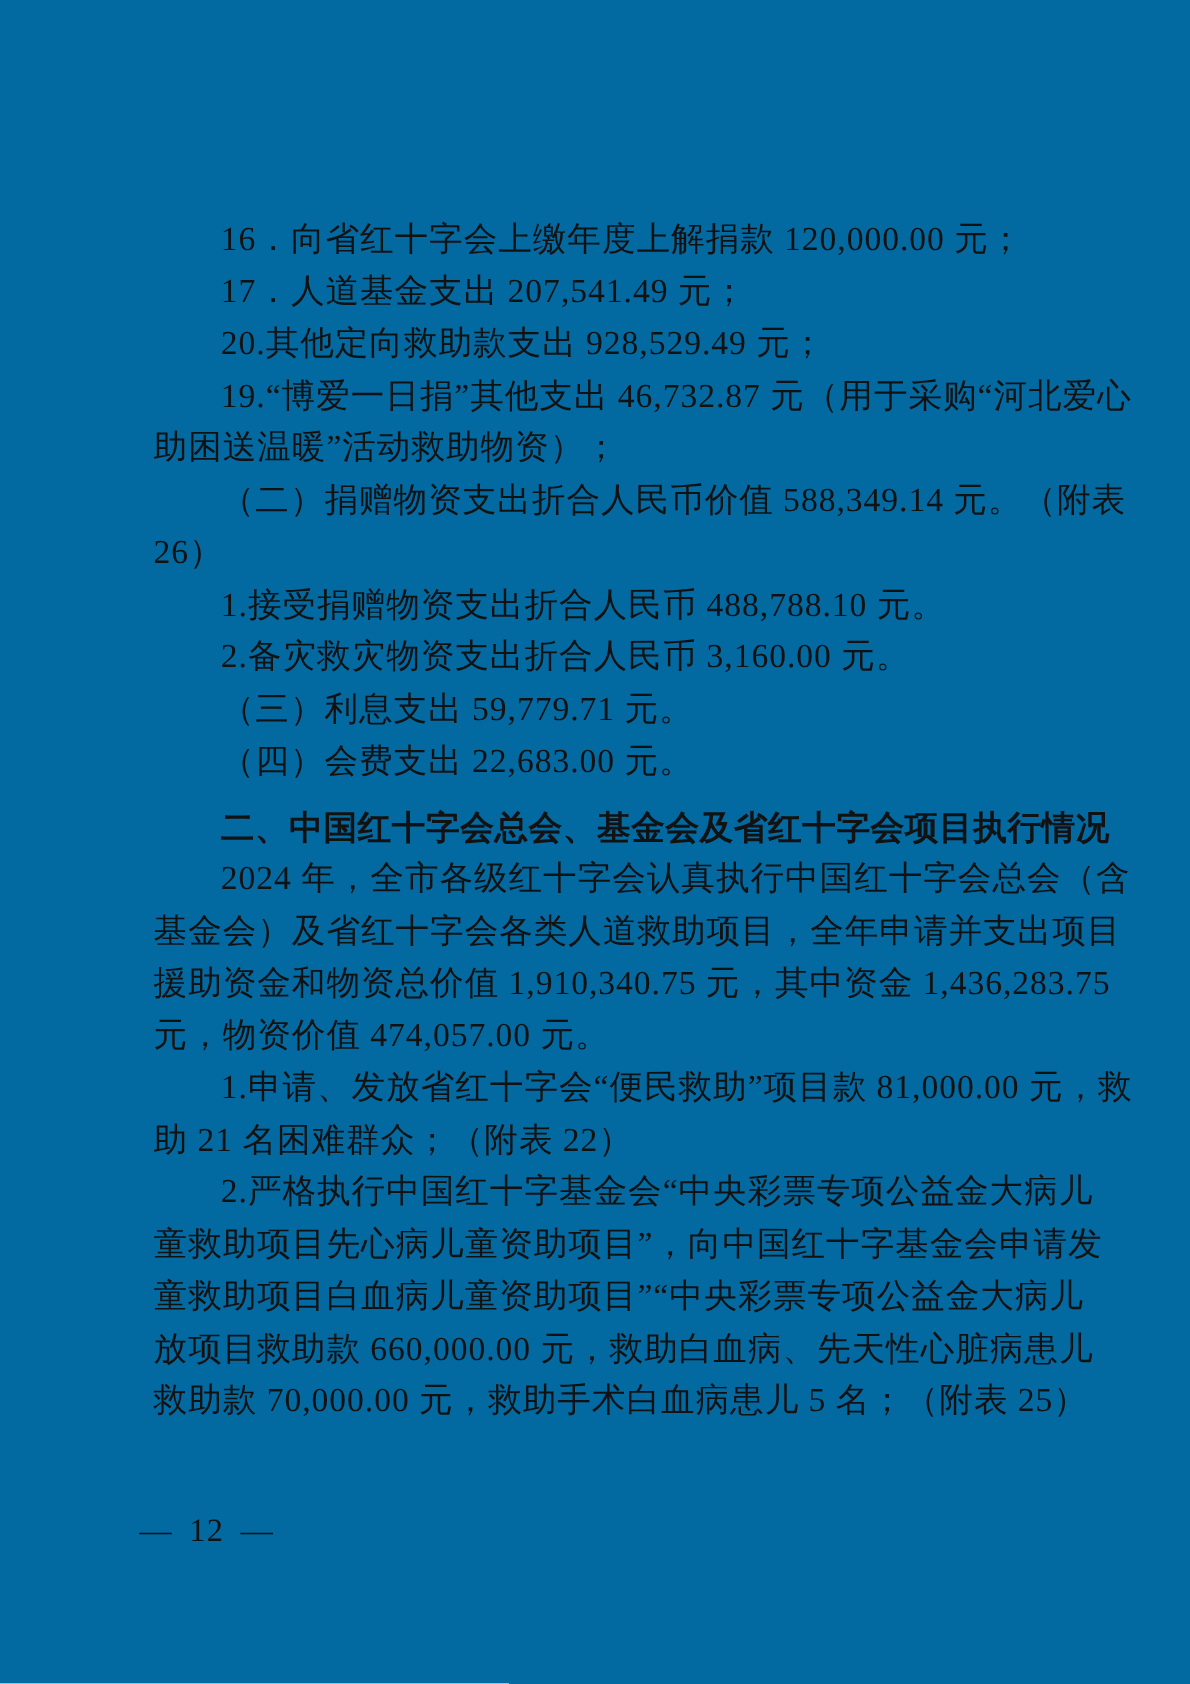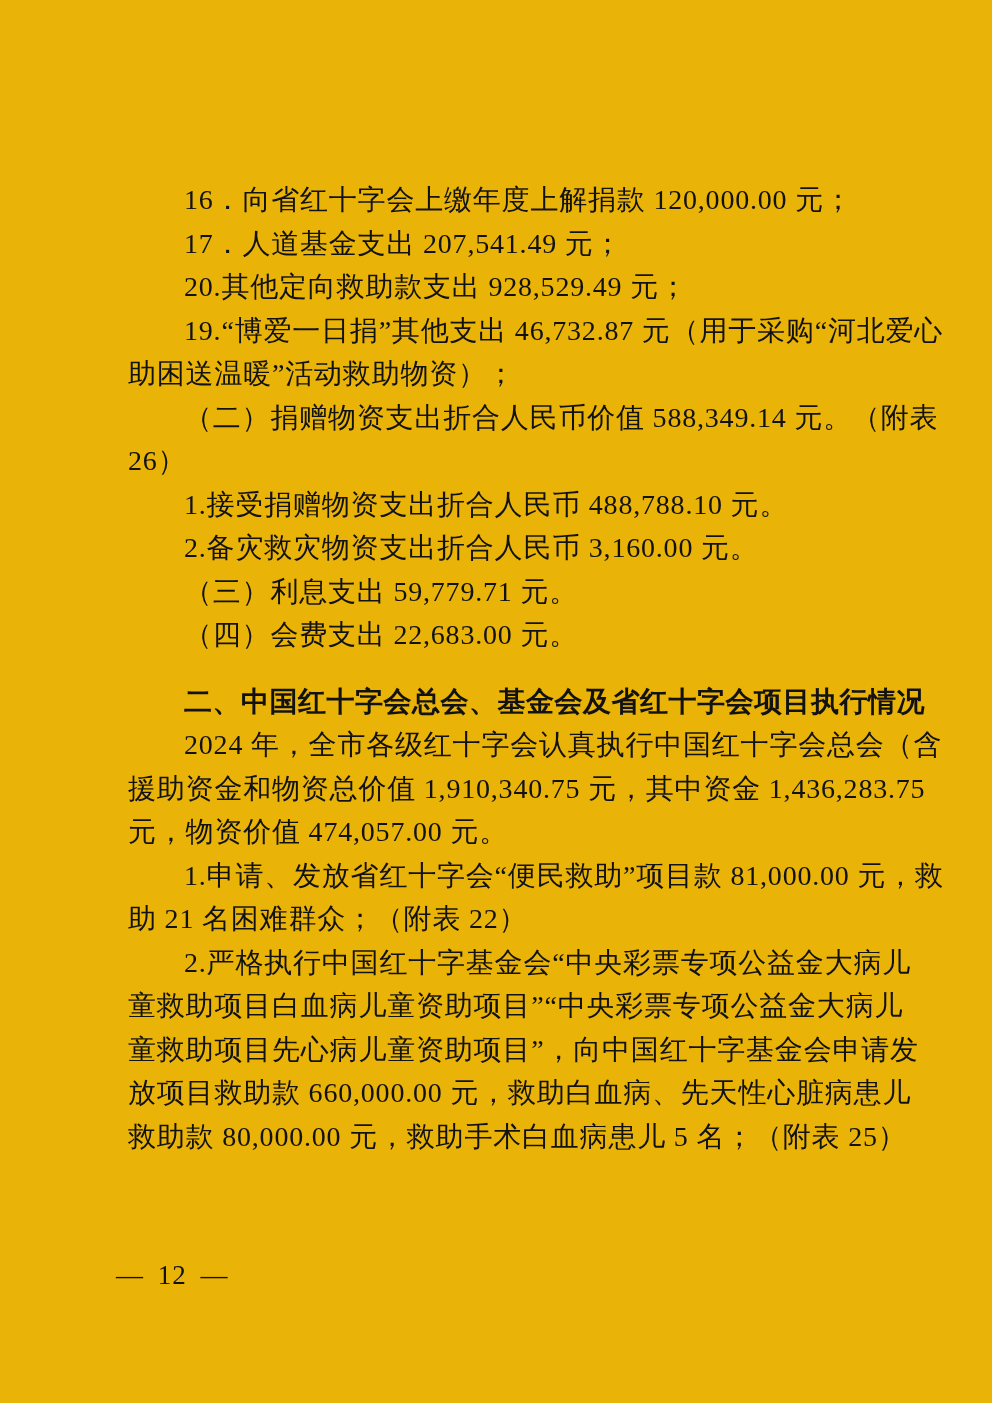--- a/index.html
+++ b/index.html
@@ -4,21 +4,21 @@
 <style>
   html, body {
     margin: 0;
     padding: 0;
     background: #ffffff;
   }
   .page {
     position: relative;
     width: 992px;
     height: 1403px;
-    background: #eab308;
+    background: #0369a1;
     overflow: hidden;
   }
   .content {
     position: absolute;
     left: 128px;
     top: 178px;
     width: 742px;
   }
   .line {
     height: 43.5px;
@@ -29,21 +29,21 @@
     white-space: nowrap;
     letter-spacing: 0.8px;
   }
   .line.indent {
     padding-left: 56px;
   }
   .line.heading {
     font-family: "Liberation Sans", "DejaVu Sans", sans-serif;
     font-weight: 700;
     font-size: 28px;
-    margin-top: 23px;
+    margin-top: 11px;
     letter-spacing: 0.5px;
   }
   .footer {
     position: absolute;
     left: 116px;
     top: 1259px;
     height: 32px;
     line-height: 32px;
     font-size: 27px;
     font-family: "Liberation Serif", "DejaVu Serif", serif;
@@ -64,26 +64,27 @@
       <div class="line indent">19.“博爱一日捐”其他支出 46,732.87 元（用于采购“河北爱心</div>
       <div class="line">助困送温暖”活动救助物资）；</div>
       <div class="line indent">（二）捐赠物资支出折合人民币价值 588,349.14 元。（附表</div>
       <div class="line">26）</div>
       <div class="line indent">1.接受捐赠物资支出折合人民币 488,788.10 元。</div>
       <div class="line indent">2.备灾救灾物资支出折合人民币 3,160.00 元。</div>
       <div class="line indent">（三）利息支出 59,779.71 元。</div>
       <div class="line indent">（四）会费支出 22,683.00 元。</div>
       <div class="line indent heading">二、中国红十字会总会、基金会及省红十字会项目执行情况</div>
       <div class="line indent">2024 年，全市各级红十字会认真执行中国红十字会总会（含</div>
+      <div class="line">基金会）及省红十字会各类人道救助项目，全年申请并支出项目</div>
       <div class="line">援助资金和物资总价值 1,910,340.75 元，其中资金 1,436,283.75</div>
       <div class="line">元，物资价值 474,057.00 元。</div>
       <div class="line indent">1.申请、发放省红十字会“便民救助”项目款 81,000.00 元，救</div>
       <div class="line">助 21 名困难群众；（附表 22）</div>
       <div class="line indent">2.严格执行中国红十字基金会“中央彩票专项公益金大病儿</div>
+      <div class="line">童救助项目先心病儿童资助项目”，向中国红十字基金会申请发</div>
       <div class="line">童救助项目白血病儿童资助项目”“中央彩票专项公益金大病儿</div>
-      <div class="line">童救助项目先心病儿童资助项目”，向中国红十字基金会申请发</div>
       <div class="line">放项目救助款 660,000.00 元，救助白血病、先天性心脏病患儿</div>
-      <div class="line">救助款 80,000.00 元，救助手术白血病患儿 5 名；（附表 25）</div>
+      <div class="line">救助款 70,000.00 元，救助手术白血病患儿 5 名；（附表 25）</div>
     </div>
   <div class="footer">
     <span>— 12 —</span>
   </div>
 </div>
 
 </body></html>

